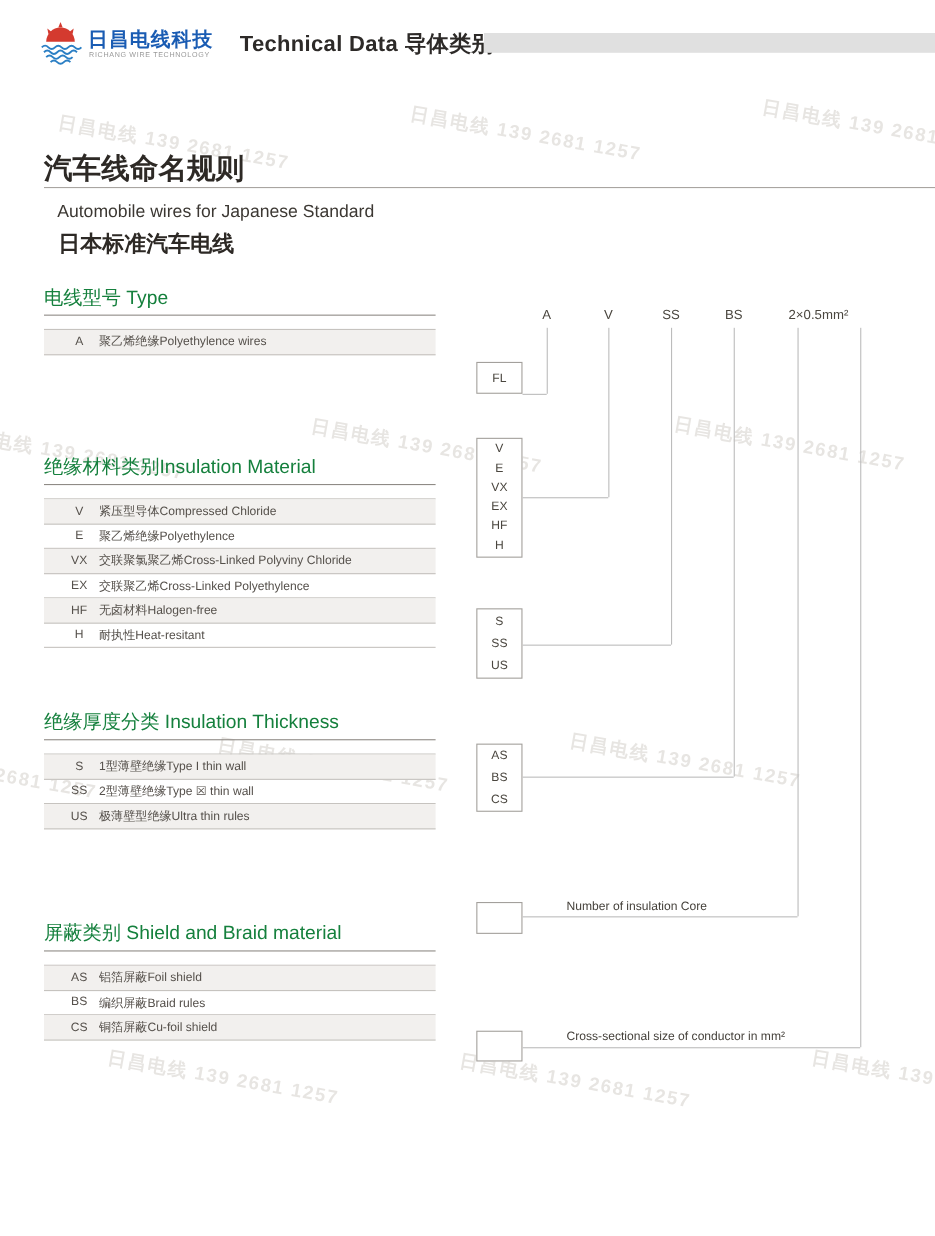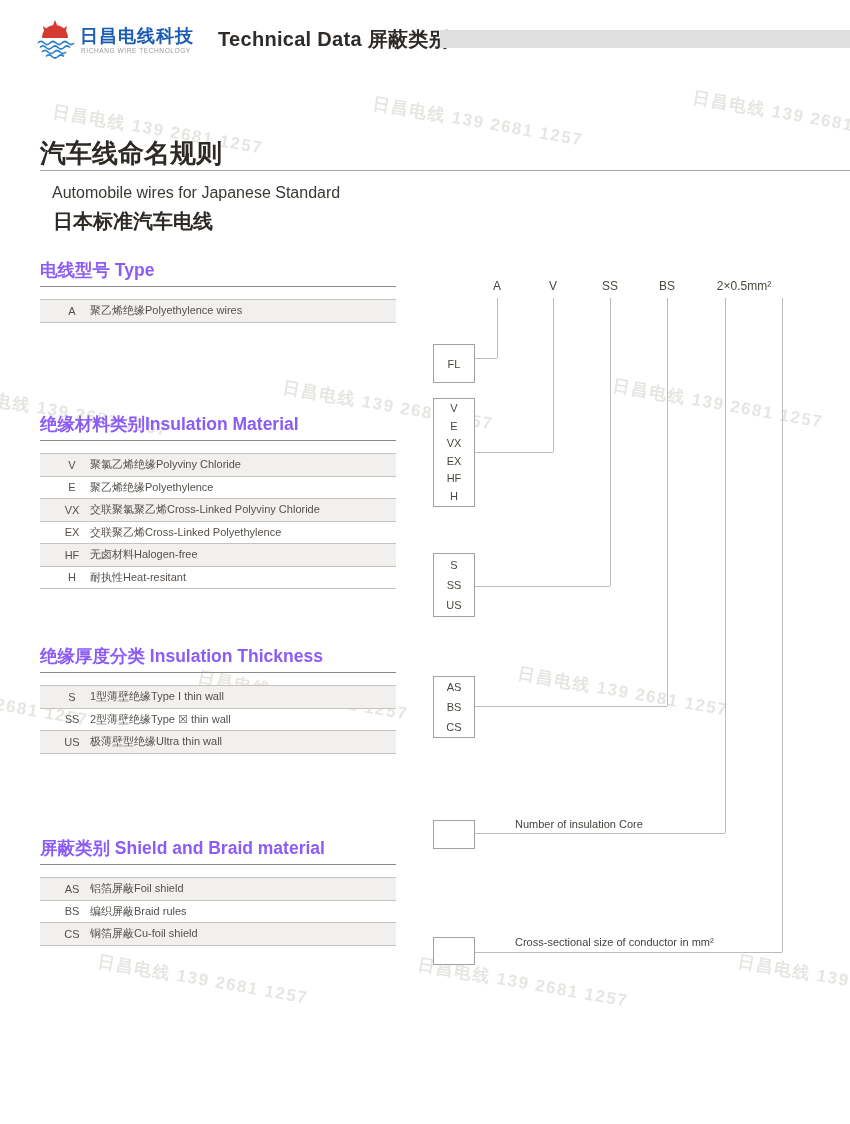--- a/index.html
+++ b/index.html
@@ -23,21 +23,21 @@
 
   
   .t-en{position:absolute;left:40px;top:96px;font-size:17px;color:#3c3833;}
   .t-cn{position:absolute;left:40px;top:136px;font-size:26px;font-weight:bold;color:#2d2925;}
   .t-rule{position:absolute;left:40px;top:170px;width:810px;border-top:1px solid #a9a5a1;}
   .st-en{position:absolute;left:52px;top:184px;font-size:16px;color:#3c3833;}
   .st-cn{position:absolute;left:53px;top:208px;font-size:20px;font-weight:bold;color:#2d2925;}
 
   
   .sec{position:absolute;left:40px;width:356px;}
-  .sec h2{margin:0;font-size:17.5px;line-height:24px;font-weight:bold;color:#8b5cf6;}
+  .sec h2{margin:0;font-size:17.5px;line-height:24px;font-weight:normal;color:#15803d;}
   .sec-rule{border-top:1px solid #8f8b86;margin-top:4px;}
   .rows{margin-top:12px;border-top:1px solid #c6c3bf;}
   .row{height:21.5px;display:flex;align-items:center;border-bottom:1px solid #c6c3bf;
        font-size:11px;color:#55504b;}
   .row.alt{background:#f2f0ee;}
   .row .code{flex:none;width:28px;margin-left:18px;text-align:center;}
   .row .desc{margin-left:4px;white-space:nowrap;}
 
   
   .dlabel{position:absolute;width:70px;text-align:center;font-size:12px;color:#4a463f;}
@@ -74,21 +74,21 @@
     <path d="M22 3 L24 8 L20 8 Z" fill="#d43a2f"></path>
     <path d="M10 9 L14 12 L11 14 Z" fill="#d43a2f"></path>
     <path d="M34 9 L30 12 L33 14 Z" fill="#d43a2f"></path>
     <path d="M5 26 q3 -3 6 0 t6 0 t6 0 t6 0 t6 0 t6 0" stroke="#2b7fc4" stroke-width="1.7" fill="none"></path>
     <path d="M7 30.5 q3 -3 6 0 t6 0 t6 0 t6 0 t6 0" stroke="#2b7fc4" stroke-width="1.7" fill="none"></path>
     <path d="M9 35 q3 -3 6 0 t6 0 t6 0 t6 0" stroke="#2b7fc4" stroke-width="1.7" fill="none"></path>
     <path d="M13 39.5 q3 -3 6 0 t6 0 t6 0" stroke="#2b7fc4" stroke-width="1.7" fill="none"></path>
   </svg>
   <div class="logo-cn">日昌电线科技</div>
   <div class="logo-en">RICHANG WIRE TECHNOLOGY</div>
-  <div class="hdr-title">Technical Data 屏蔽类别</div>
+  <div class="hdr-title">Technical Data 导体类别</div>
   <div class="hdr-bar"></div>
 
   <div class="t-cn">汽车线命名规则</div>
   <div class="t-rule"></div>
   <div class="st-en">Automobile wires for Japanese Standard</div>
   <div class="st-cn">日本标准汽车电线</div>
 
   <div class="sec" style="top:258px">
     <h2>电线型号 Type</h2>
     <div class="sec-rule"></div>
@@ -99,21 +99,21 @@
       </div>
     </div>
   </div>
 
   <div class="sec" style="top:412px">
     <h2>绝缘材料类别Insulation  Material</h2>
     <div class="sec-rule"></div>
     <div class="rows">
       <div class="row alt">
         <span class="code">V</span>
-        <span class="desc">聚氯乙烯绝缘Polyviny Chloride</span>
+        <span class="desc">紧压型导体Compressed Chloride</span>
       </div>
       <div class="row">
         <span class="code">E</span>
         <span class="desc">聚乙烯绝缘Polyethylence</span>
       </div>
       <div class="row alt">
         <span class="code">VX</span>
         <span class="desc">交联聚氯聚乙烯Cross-Linked Polyviny Chloride</span>
       </div>
       <div class="row">
@@ -138,21 +138,21 @@
       <div class="row alt">
         <span class="code">S</span>
         <span class="desc">1型薄壁绝缘Type I thin wall</span>
       </div>
       <div class="row">
         <span class="code">SS</span>
         <span class="desc">2型薄壁绝缘Type ☒ thin wall</span>
       </div>
       <div class="row alt">
         <span class="code">US</span>
-        <span class="desc">极薄壁型绝缘Ultra thin wall</span>
+        <span class="desc">极薄壁型绝缘Ultra thin rules</span>
       </div>
     </div>
   </div>
 
   <div class="sec" style="top:836px">
     <h2>屏蔽类别 Shield and Braid material</h2>
     <div class="sec-rule"></div>
     <div class="rows">
       <div class="row alt">
         <span class="code">AS</span>
@@ -183,21 +183,21 @@
   <div class="vl" style="left:725px;top:298px;height:535px"></div>
   <div class="vl" style="left:782px;top:298px;height:654px"></div>
 
   <div class="hl" style="left:475px;top:358px;width:22px"></div>
   <div class="hl" style="left:475px;top:452px;width:78px"></div>
   <div class="hl" style="left:475px;top:586px;width:135px"></div>
   <div class="hl" style="left:475px;top:706px;width:192px"></div>
   <div class="hl" style="left:475px;top:833px;width:250px"></div>
   <div class="hl" style="left:475px;top:952px;width:307px"></div>
 
-  <div class="dbox" style="top:344px;height:39px">
+  <div class="dbox" style="top:329px;height:29px">
     <span>FL</span>
   </div>
   <div class="dbox mat" style="top:398px;height:109px">
     <span>V</span>
     <span>E</span>
     <span>VX</span>
     <span>EX</span>
     <span>HF</span>
     <span>H</span>
   </div>

